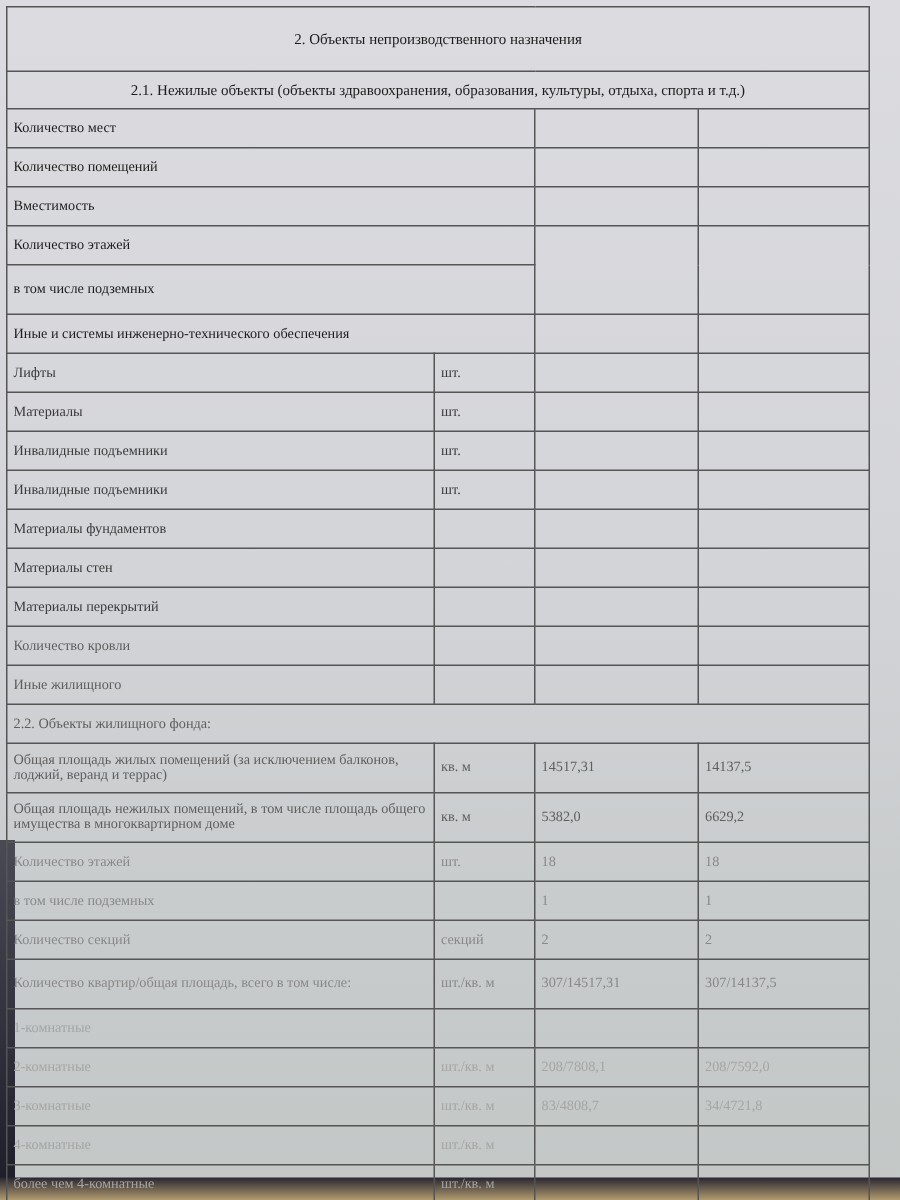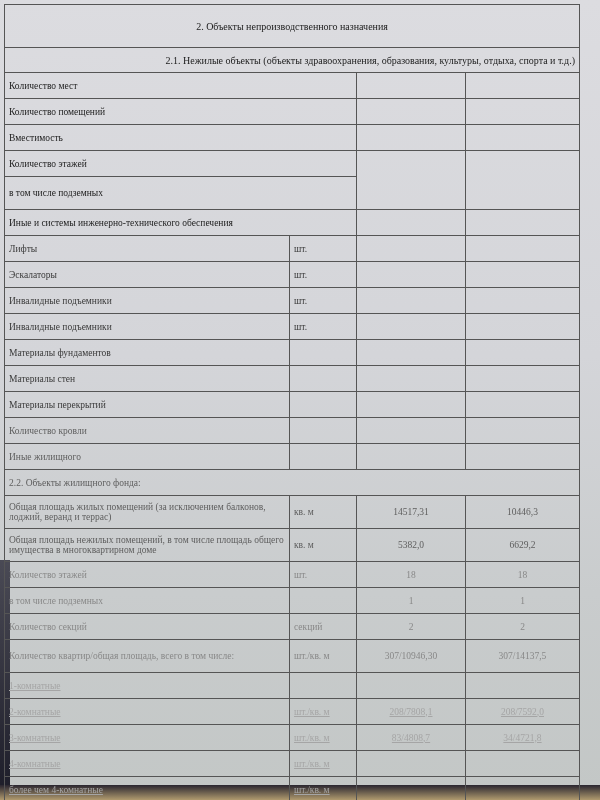--- a/index.html
+++ b/index.html
@@ -5,30 +5,30 @@
   html,body{margin:0;padding:0;}
   body{width:600px;height:800px;background:#cfcfd3;position:relative;overflow:hidden;font-family:"Liberation Serif",serif;}
   .screen{position:absolute;left:0;top:0;width:600px;height:790px;
     background:linear-gradient(180deg,#dcdce0 0%,#d4d5d9 45%,#c9cccd 75%,#c3c7c6 100%);}
   .bezel-left{position:absolute;left:0;top:560px;width:10px;height:240px;background:linear-gradient(180deg,#4a4a55,#1c1c28);}
   .bezel-bottom{position:absolute;left:0;top:785px;width:600px;height:15px;background:linear-gradient(180deg,#2a2630,#b09a6e);}
   .doc{position:absolute;left:4px;top:4px;width:576px;color:#1c1c1c;font-size:9.5px;}
   table{border-collapse:collapse;width:100%;}
   td{border:1px solid #555;padding:2px 4px;height:21px;vertical-align:middle;}
   .sec-title{text-align:center;font-size:10px;height:38px;margin-left:36px;}
-  .sub-title{text-align:right;font-size:10px;height:20px;margin-left:42px;}
+  .sub-title{text-align:center;font-size:10px;height:20px;margin-left:42px;}
   .c0{width:276px;}
   .c1{width:58px;}
   .c2{width:100px;}
   .c3{width:auto;}
   .fade1{color:#3a3a3a;}
   .fade2{color:#5e5e5e;border-color:#888;}
   .fade3{color:#888;border-color:#aaa;}
-  .fade4{color:#a5a5a5;border-color:#bdbdbd;text-decoration:underline;}
-  .num{text-align:center;}
+  .fade4{color:#a5a5a5;border-color:#bdbdbd;}
+  .num{text-align:left;}
   .tall td{height:28px;}
 </style>
 </head>
 <body>
 
 <div class="screen"></div>
 <div class="bezel-left"></div>
 <div class="bezel-bottom"></div>
 
 <div class="doc">
@@ -70,21 +70,21 @@
           <td></td>
         </tr>
 
     <tr class="fade1">
           <td class="c0">Лифты</td>
           <td class="c1">шт.</td>
           <td></td>
           <td></td>
         </tr>
     <tr class="fade1">
-          <td>Эскалаторы</td>
+          <td>Материалы</td>
           <td>шт.</td>
           <td></td>
           <td></td>
         </tr>
     <tr class="fade1">
           <td>Инвалидные подъемники</td>
           <td>шт.</td>
           <td></td>
           <td></td>
         </tr>
@@ -126,21 +126,21 @@
         </tr>
 
     <tr class="fade2">
           <td colspan="4">2.2. Объекты жилищного фонда:</td>
         </tr>
 
     <tr class="fade2 tall">
           <td>Общая площадь жилых помещений (за исключением балконов, лоджий, веранд и террас)</td>
           <td>кв. м</td>
           <td class="num">14517,31</td>
-          <td class="num">10446,3</td>
+          <td class="num">14137,5</td>
         </tr>
     <tr class="fade2 tall">
           <td>Общая площадь нежилых помещений, в том числе площадь общего имущества в многоквартирном доме</td>
           <td>кв. м</td>
           <td class="num">5382,0</td>
           <td class="num">6629,2</td>
         </tr>
     <tr class="fade3">
           <td>Количество этажей</td>
           <td>шт.</td>
@@ -155,21 +155,21 @@
         </tr>
     <tr class="fade3">
           <td>Количество секций</td>
           <td>секций</td>
           <td class="num">2</td>
           <td class="num">2</td>
         </tr>
     <tr class="fade3 tall">
           <td>Количество квартир/общая площадь, всего в том числе:</td>
           <td>шт./кв. м</td>
-          <td class="num">307/10946,30</td>
+          <td class="num">307/14517,31</td>
           <td class="num">307/14137,5</td>
         </tr>
     <tr class="fade4">
           <td>1-комнатные</td>
           <td></td>
           <td class="num"></td>
           <td class="num"></td>
         </tr>
     <tr class="fade4">
           <td>2-комнатные</td>

